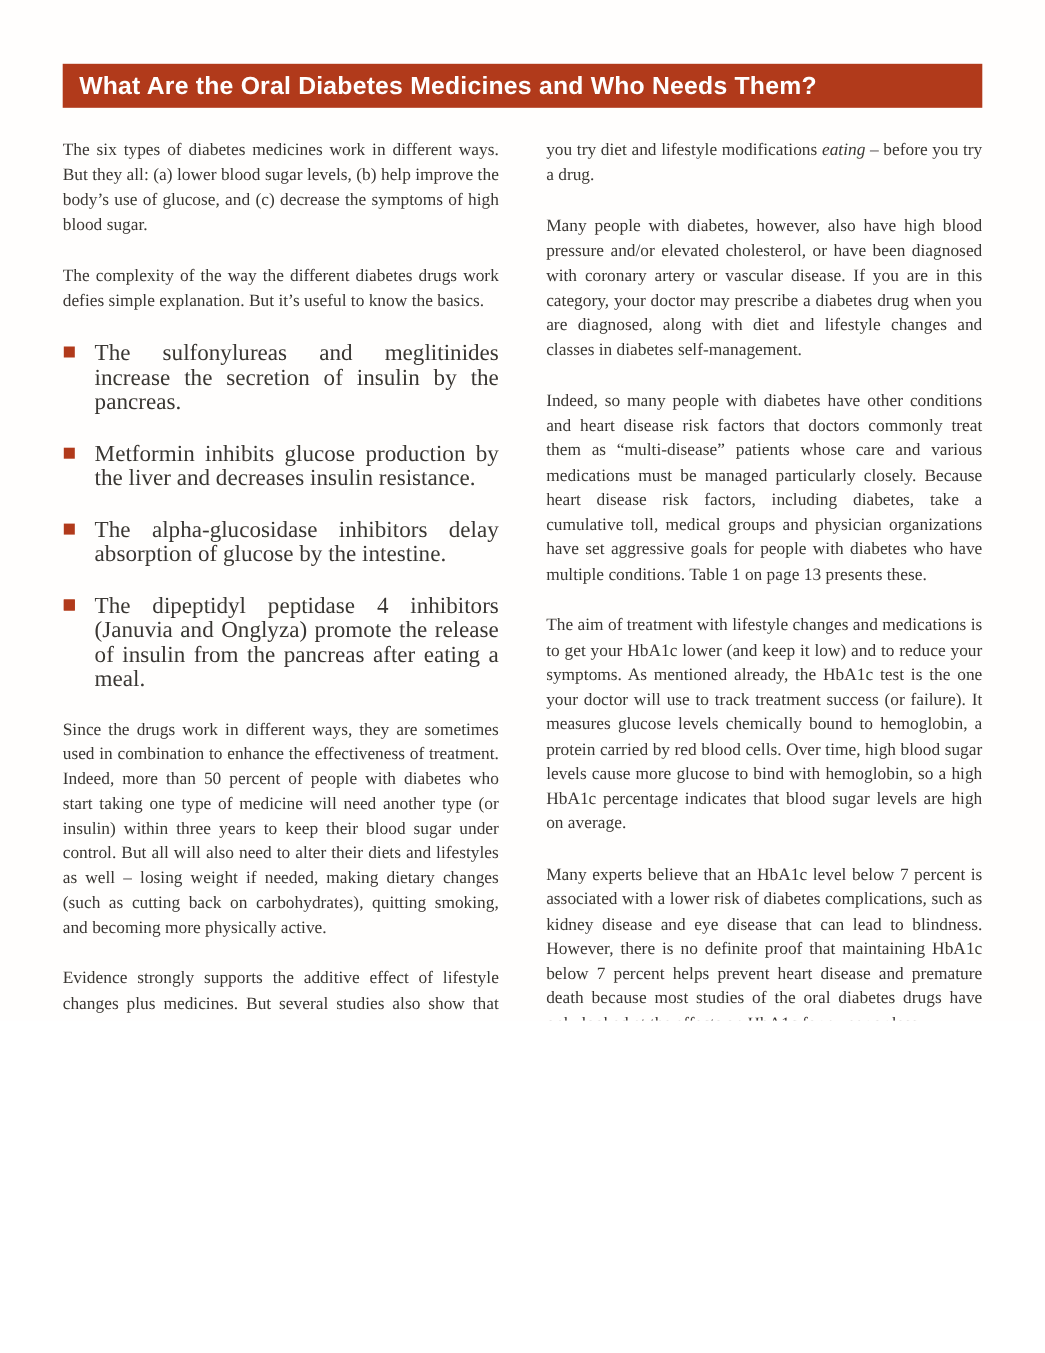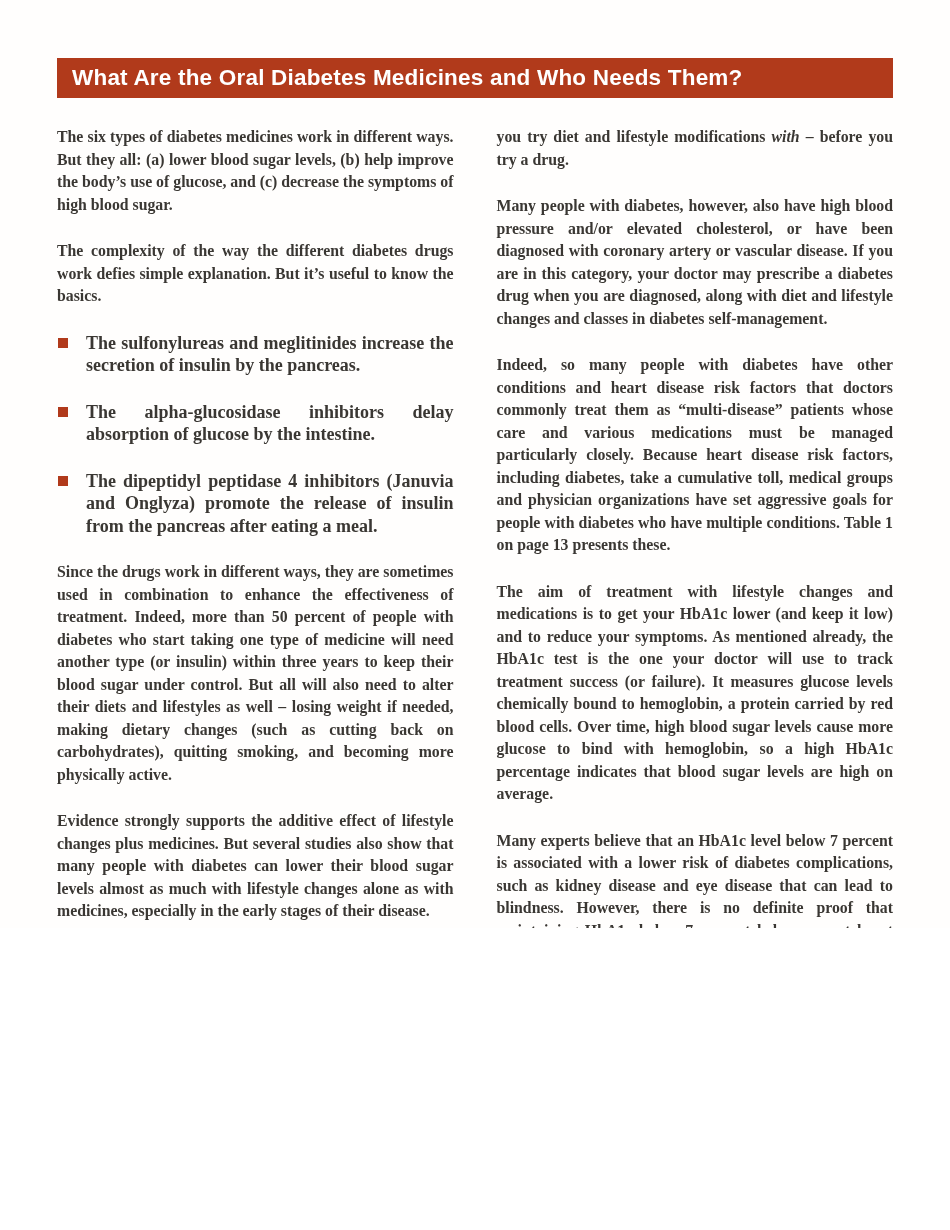--- a/index.html
+++ b/index.html
@@ -34,21 +34,20 @@
     letter-spacing: 0.2px;
     white-space: nowrap;
   }
   .content {
     position: absolute;
     left: 57px;
     right: 57px;
     top: 126px;
     display: flex;
     gap: 43px;
-    font-weight: bold;
   }
   .column { flex: 1 1 0; min-width: 0; }
   .para {
     font-family: "Liberation Serif", serif;
     font-size: 15.8px;
     line-height: 22.5px;
     color: var(--text, #3a3733);
     text-align: justify;
     margin-bottom: 24px;
   }
@@ -56,21 +55,21 @@
   .bullet-list {
     list-style: none;
     margin: 0;
     padding: 0;
   }
   .bullet-item {
     position: relative;
     padding-left: 29px;
     margin-bottom: 24px;
     font-family: "Liberation Serif", serif;
-    font-size: 18px;
+    font-size: 21px;
     line-height: 22.5px;
     color: var(--text, #3a3733);
     text-align: justify;
     margin-top: 18px;
   }
   .bullet-square {
     position: absolute;
     left: 1px;
     top: 6px;
     width: 10px;
@@ -96,30 +95,30 @@
   <header class="banner">
     <h1 class="banner-title">What Are the Oral Diabetes Medicines and Who Needs Them?</h1>
   </header>
 
   <main class="content">
     <section class="column">
         <p class="para">The six types of diabetes medicines work in different ways. But they all: (a) lower blood sugar levels, (b) help improve the body’s use of glucose, and (c) decrease the symptoms of high blood sugar.</p>
         <p class="para">The complexity of the way the different diabetes drugs work defies simple explanation. But it’s useful to know the basics.</p>
         <ul class="bullet-list">
           <li class="bullet-item"><span class="bullet-square"></span><span>The sulfonylureas and meglitinides increase the secretion of insulin by the pancreas.</span></li>
-          <li class="bullet-item"><span class="bullet-square"></span></li>
+          <li class="bullet-item"><span class="bullet-square"></span><span>Metformin inhibits glucose production by the liver and decreases insulin resistance.</span></li>
           <li class="bullet-item"><span class="bullet-square"></span><span>The alpha-glucosidase inhibitors delay absorption of glucose by the intestine.</span></li>
           <li class="bullet-item"><span class="bullet-square"></span></li>
           <li class="bullet-item"><span class="bullet-square"></span><span>The dipeptidyl peptidase 4 inhibitors (Januvia and Onglyza) promote the release of insulin from the pancreas after eating a meal.</span></li>
         </ul>
         <p class="para">Since the drugs work in different ways, they are sometimes used in combination to enhance the effectiveness of treatment. Indeed, more than 50 percent of people with diabetes who start taking one type of medicine will need another type (or insulin) within three years to keep their blood sugar under control. But all will also need to alter their diets and lifestyles as well – losing weight if needed, making dietary changes (such as cutting back on carbohydrates), quitting smoking, and becoming more physically active.</p>
         <p class="para">Evidence strongly supports the additive effect of lifestyle changes plus medicines. But several studies also show that many people with diabetes can lower their blood sugar levels almost as much with lifestyle changes alone as with medicines, especially in the early stages of their disease.</p>
       </section>
     <section class="column">
-        <p class="para"><span>you try diet and lifestyle modifications </span><em>with</em><span> – before you try a drug.</span></p>
+        <p class="para"><span>you try diet and lifestyle modifications </span><em>eating</em><span> – before you try a drug.</span></p>
         <p class="para">Many people with diabetes, however, also have high blood pressure and/or elevated cholesterol, or have been diagnosed with coronary artery or vascular disease. If you are in this category, your doctor may prescribe a diabetes drug when you are diagnosed, along with diet and lifestyle changes and classes in diabetes self-management.</p>
         <p class="para">Indeed, so many people with diabetes have other conditions and heart disease risk factors that doctors commonly treat them as “multi-disease” patients whose care and various medications must be managed particularly closely. Because heart disease risk factors, including diabetes, take a cumulative toll, medical groups and physician organizations have set aggressive goals for people with diabetes who have multiple conditions. Table 1 on page 13 presents these.</p>
         <p class="para">The aim of treatment with lifestyle changes and medications is to get your HbA1c lower (and keep it low) and to reduce your symptoms. As mentioned already, the HbA1c test is the one your doctor will use to track treatment success (or failure). It measures glucose levels chemically bound to hemoglobin, a protein carried by red blood cells. Over time, high blood sugar levels cause more glucose to bind with hemoglobin, so a high HbA1c percentage indicates that blood sugar levels are high on average.</p>
         <p class="para">Many experts believe that an HbA1c level below 7 percent is associated with a lower risk of diabetes complications, such as kidney disease and eye disease that can lead to blindness. However, there is no definite proof that maintaining HbA1c below 7 percent helps prevent heart disease and premature death because most studies of the oral diabetes drugs have only looked at the affects on HbA1c for a year or less.</p>
       </section>
   </main>
 
   <footer class="footer">
     <span>12  •  Consumer Reports Best Buy Drugs  •  The Oral Diabetes Drugs: Treating Type 2 Diabetes</span>
   </footer>

